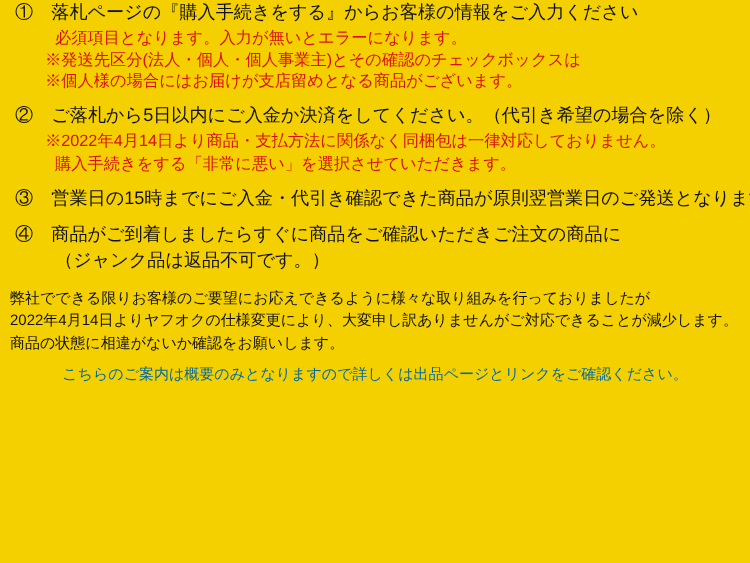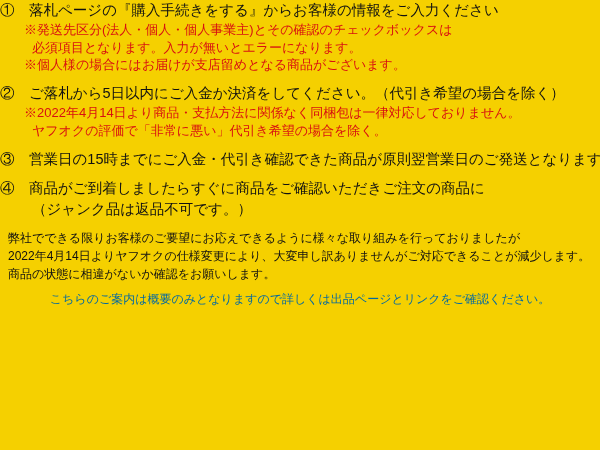--- a/index.html
+++ b/index.html
@@ -56,21 +56,21 @@
   }
   .attention-text {
     color: #d81010;
     font-size: 15px;
     font-weight: bold;
     letter-spacing: 0.5px;
     white-space: nowrap;
   }
   
   .body-wrap {
-    padding: 0 0;
+    padding: 0 12px;
     box-sizing: border-box;
   }
   .para {
     margin-bottom: 9px;
   }
   .line {
     font-size: 14.5px;
     color: #111111;
     line-height: 1.42;
     white-space: nowrap;
@@ -115,29 +115,29 @@
 </head>
 <body>
 
 <div class="page">
 
 
   <div class="body-wrap">
 
     <div class="para">
       <div class="line black">①　落札ページの『購入手続きをする』からお客様の情報をご入力ください</div>
+      <div class="line red indent2">必須項目となります。入力が無いとエラーになります。</div>
       <div class="line red indent-red">※発送先区分(法人・個人・個人事業主)とその確認のチェックボックスは</div>
-      <div class="line red indent2">必須項目となります。入力が無いとエラーになります。</div>
       <div class="line red indent-red">※個人様の場合にはお届けが支店留めとなる商品がございます。</div>
     </div>
 
     <div class="para">
       <div class="line black">②　ご落札から5日以内にご入金か決済をしてください。（代引き希望の場合を除く）</div>
       <div class="line red indent-red">※2022年4月14日より商品・支払方法に関係なく同梱包は一律対応しておりません。</div>
-      <div class="line red indent2">ヤフオクの評価で「非常に悪い」代引き希望の場合を除く。</div>
+      <div class="line red indent2">購入手続きをする「非常に悪い」を選択させていただきます。</div>
     </div>
 
     <div class="para">
       <div class="line black">③　営業日の15時までにご入金・代引き確認できた商品が原則翌営業日のご発送となります。</div>
     </div>
 
     <div class="para">
       <div class="line black">④　商品がご到着しましたらすぐに商品をご確認いただきご注文の商品に</div>
       <div class="line black indent2">（ジャンク品は返品不可です。）</div>
     </div>

